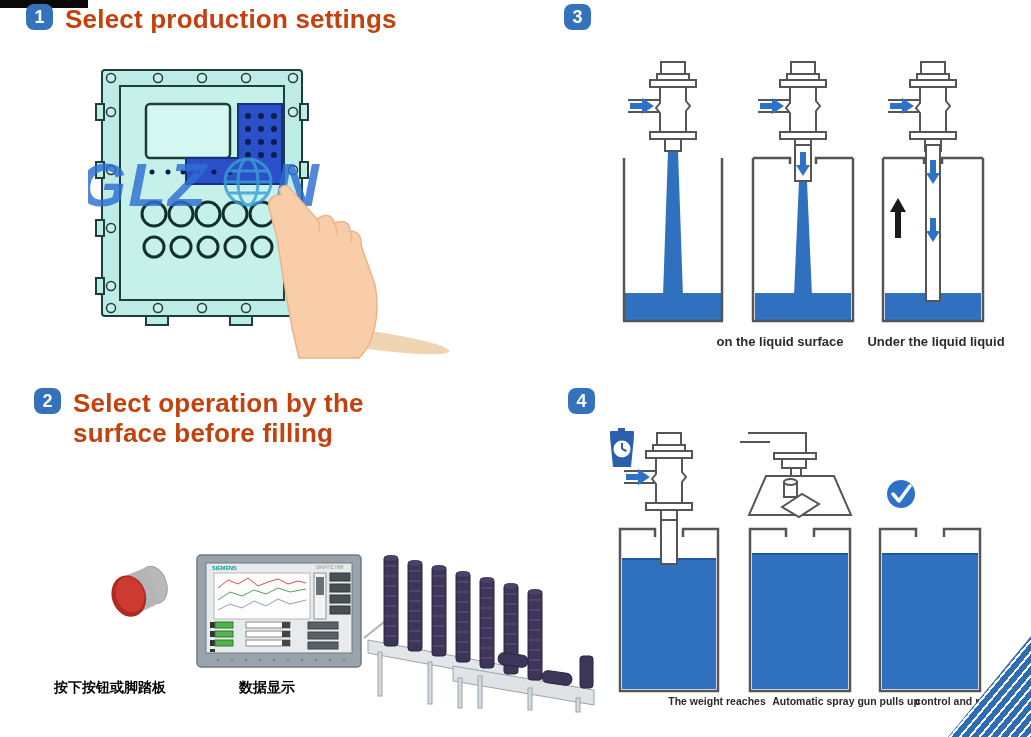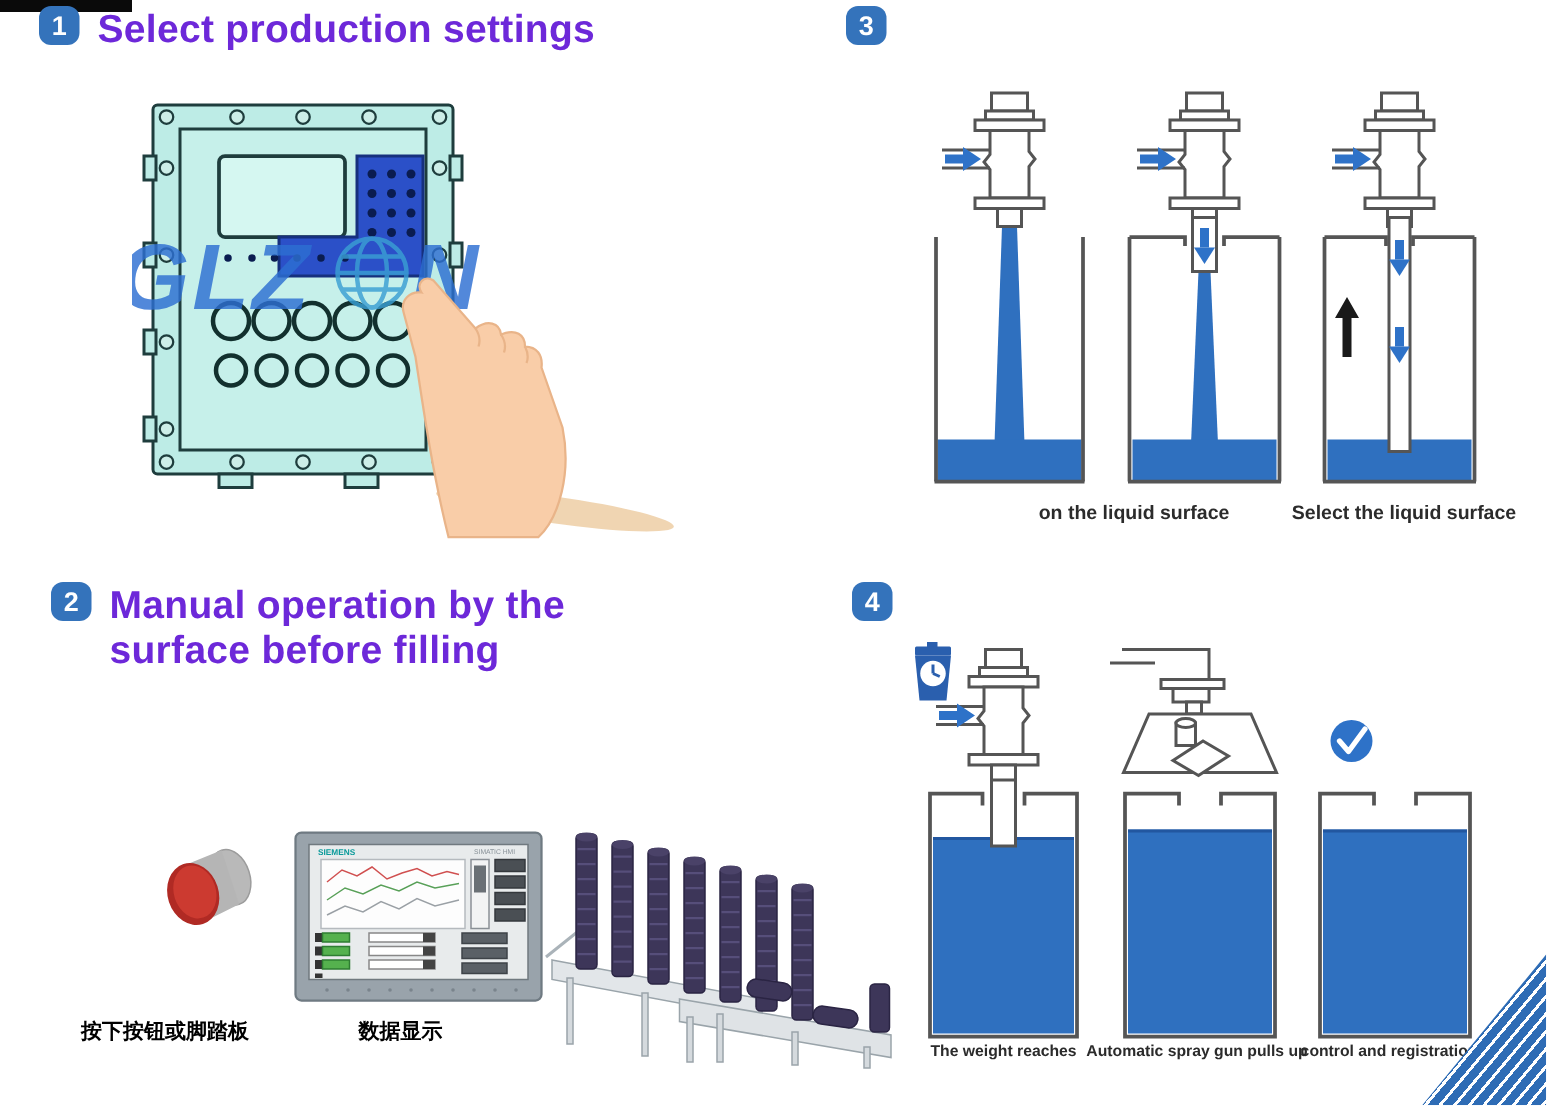--- a/index.html
+++ b/index.html
@@ -3,25 +3,25 @@
 <meta charset="utf-8">
 <style>
   html,body{margin:0;padding:0;background:#fff;}
   .canvas{position:relative;width:1031px;height:737px;background:#ffffff;overflow:hidden;
           font-family:"Liberation Sans", sans-serif;}
   .abs{position:absolute;}
   .black-bar{position:absolute;left:0;top:0;width:88px;height:8px;background:#0a0a0a;}
   .step-header{position:absolute;display:flex;gap:12px;align-items:flex-start;}
   .badge{flex:0 0 auto;width:27px;height:26px;border-radius:8px;background:#3473bb;color:#fff;
          font-weight:bold;font-size:18px;text-align:center;line-height:26px;}
-  .step-title{font-size:26px;color:#6d28d9;font-weight:600;line-height:30px;letter-spacing:.2px;}
+  .step-title{font-size:26px;color:#c2410c;font-weight:600;line-height:30px;letter-spacing:.2px;}
   .step-title .line{display:block;}
   .cap{position:absolute;transform:translateX(-50%);font-weight:bold;color:#2b2b2b;white-space:nowrap;}
   .cap-en3{font-size:13px;}
-  .cap-en4{font-size:10.5px;}
+  .cap-en4{font-size:10.5px;margin-left:48px;}
   .cap-cn{font-size:14px;color:#000;}
   .corner-stripes{position:absolute;left:948px;top:636px;width:83px;height:101px;
       background:repeating-linear-gradient(130deg,#2e6cb5 0 5.5px,#ffffff 5.5px 7.5px);
       clip-path:polygon(0 100%,100% 0,100% 100%);}
 </style>
 </head>
 <body>
 
 <div class="canvas">
 
@@ -126,21 +126,21 @@
     <ellipse cx="282" cy="284" rx="80" ry="9" transform="rotate(8 282 284)" fill="#ecca9f" opacity="0.8"></ellipse>
 
     <path d="M193,139 c-4,-6 2,-12 8,-8 l28,32 c8,-6 16,-4 17,4 c10,-4 16,0 16,8 c8,0 12,6 11,14
              l14,40 c6,30 -2,60 -16,73 l-60,0 c-10,-40 -16,-80 -22,-120 l-8,-30 c-2,-8 4,-14 12,-13 z" fill="#f9cda8" stroke="#e9b489" stroke-width="1.5"></path>
     <path d="M229,163 q4,6 2,12 M246,167 q4,6 2,12 M262,175 q3,6 1,11" stroke="#e9b489" stroke-width="1.5" fill="none"></path>
   </svg>
 
   <div class="step-header" style="left:34px;top:388px;width:430px;">
     <span class="badge">2</span>
     <span class="step-title">
-      <span class="line">Manual operation by the</span>
+      <span class="line">Select operation by the</span>
       <span class="line">surface before filling</span>
     </span>
   </div>
 
   <svg class="abs" style="left:98px;top:556px;" width="85" height="72" viewBox="0 0 85 72">
     <g transform="rotate(-18 40 36)">
       <ellipse cx="57" cy="34" rx="13" ry="19" fill="#b9b9b9" stroke="#9c9c9c"></ellipse>
       <polygon points="57,15 30,17 30,57 57,53" fill="#b5b5b5"></polygon>
       <ellipse cx="30" cy="37" rx="17" ry="21" fill="#b02a24"></ellipse>
       <ellipse cx="31.5" cy="36" rx="14" ry="18" fill="#cc3a30"></ellipse>
@@ -291,22 +291,22 @@
         <path d="M326,114 V108 H285 M344,114 V108 H385"></path>
       </g>
       <use href="#valve" transform="translate(335,12)"></use>
       <rect x="328" y="95" width="14" height="156" fill="#fff" stroke="#555" stroke-width="2"></rect>
       <use href="#down-arrow" transform="translate(335,110)"></use>
       <use href="#down-arrow" transform="translate(335,168)"></use>
       <polygon points="300,148 292,162 297,162 297,188 303,188 303,162 308,162" fill="#1a1a1a"></polygon>
     </g>
   </svg>
 
-  <div class="cap cap-en3" style="left:756px;top:334px;">on the liquid surface</div>
-  <div class="cap cap-en3" style="left:936px;top:334px;">Select the liquid surface</div>
+  <div class="cap cap-en3" style="left:780px;top:334px;">on the liquid surface</div>
+  <div class="cap cap-en3" style="left:936px;top:334px;">Under the liquid liquid</div>
 
   <div class="step-header" style="left:568px;top:388px;">
     <span class="badge">4</span>
   </div>
 
   <svg class="abs" style="left:598px;top:423px;" width="430" height="312" viewBox="0 0 430 312">
 
     <g transform="translate(10,2)">
       <rect x="10" y="3" width="7" height="4" fill="#2a5fae"></rect>
       <rect x="2" y="6" width="24" height="6" rx="1" fill="#2a5fae"></rect>

